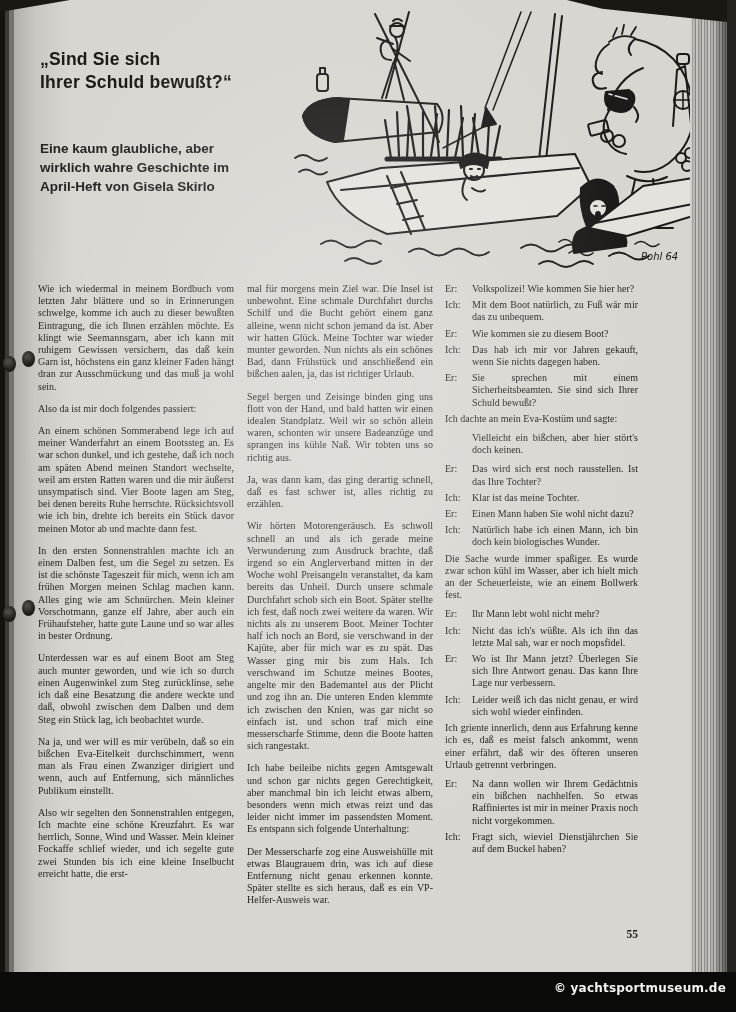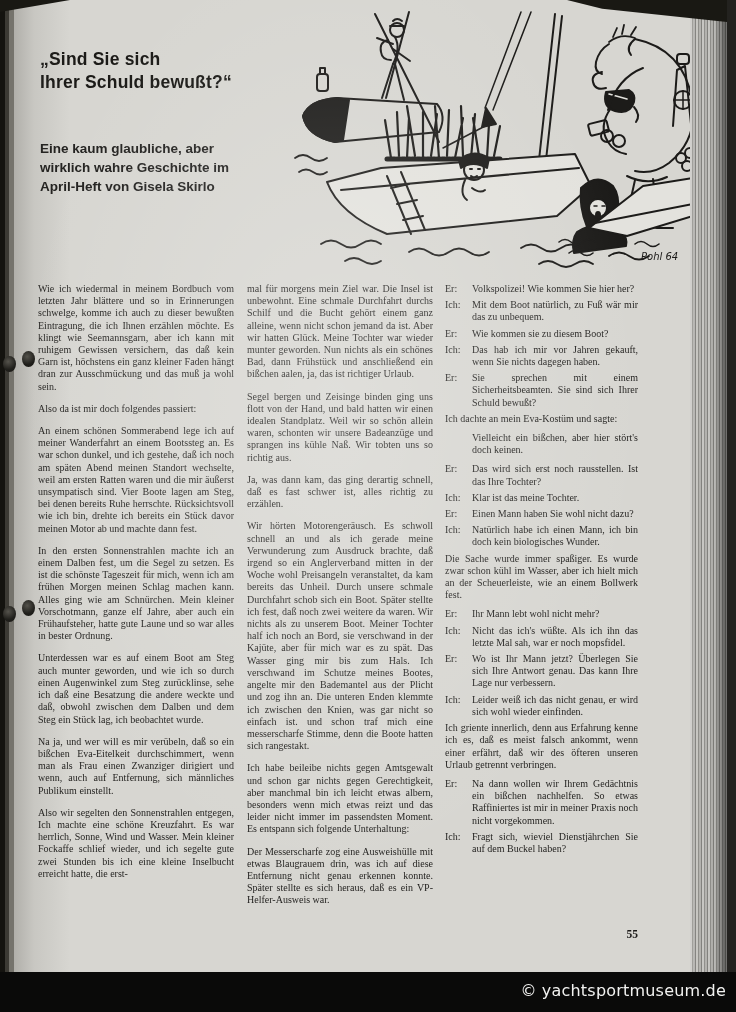--- a/index.html
+++ b/index.html
@@ -18,21 +18,21 @@
   .right-dark{position:absolute;right:0;top:0;width:9px;height:100%;background:#23221f;}
   .corner-tr{position:absolute;top:0;right:9px;width:160px;height:22px;background:#191813;
     clip-path:polygon(0 0,100% 0,100% 100%,22% 40%);}
   .corner-tl{position:absolute;top:0;left:0;width:70px;height:12px;background:#191813;
     clip-path:polygon(0 0,100% 0,0 100%);}
   .punch-hole{position:absolute;border-radius:50%;
     background:radial-gradient(circle at 40% 35%, #55534c 0%, #201f1b 60%, #171612 100%);}
   
   .watermark-bar{position:absolute;left:0;bottom:0;width:100%;height:40px;background:#0a0a09;}
   .watermark-text{position:absolute;right:10px;top:9px;color:#f2f2f0;
-    font-family:"DejaVu Sans",sans-serif;font-size:16px;font-weight:normal;letter-spacing:.2px;}
+    font-family:"DejaVu Sans",sans-serif;font-size:12px;font-weight:bold;letter-spacing:.2px;}
   
   .title{position:absolute;left:40px;top:48px;width:230px;
     font-family:"Liberation Sans",sans-serif;font-weight:bold;font-size:17.5px;line-height:23px;
     color:#1b1a17;letter-spacing:.2px;}
   .subtitle{position:absolute;left:40px;top:139px;width:230px;
     font-family:"Liberation Sans",sans-serif;font-weight:bold;font-size:13.5px;line-height:19px;
     color:#232220;}
   
   .cartoon{position:absolute;left:293px;top:8px;width:400px;height:262px;}
   .cartoon svg{width:100%;height:100%;}

